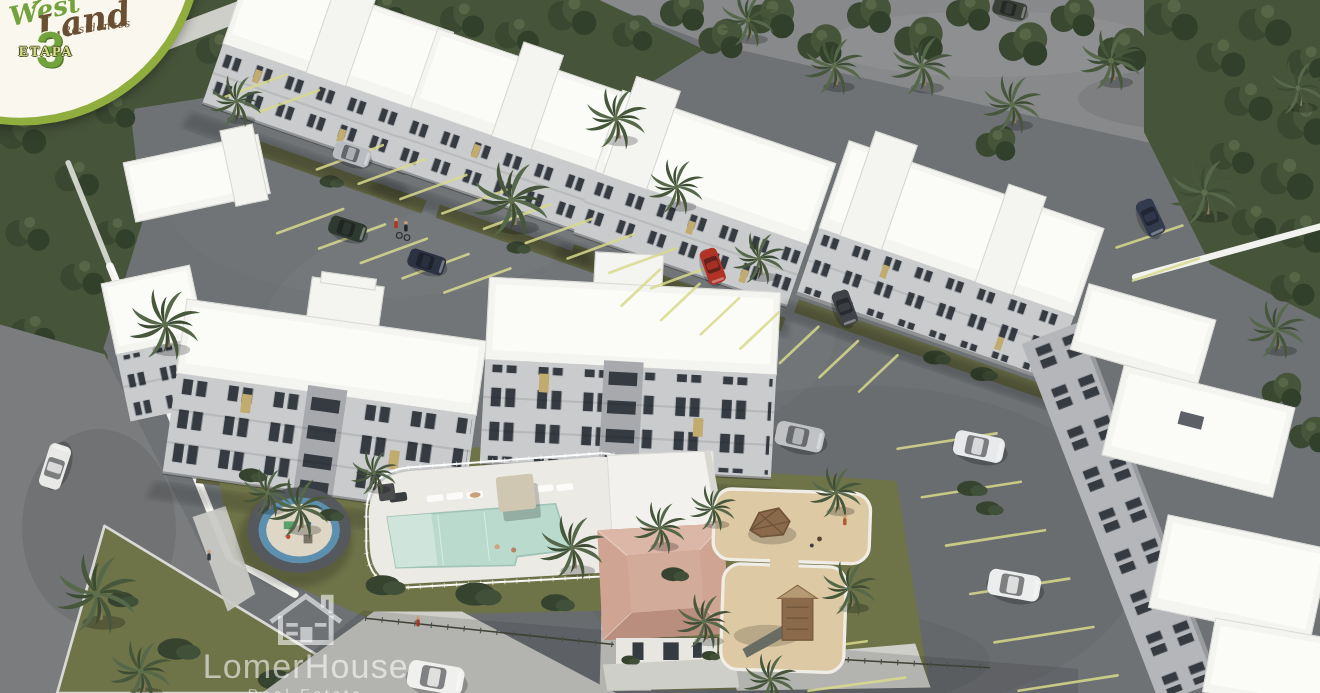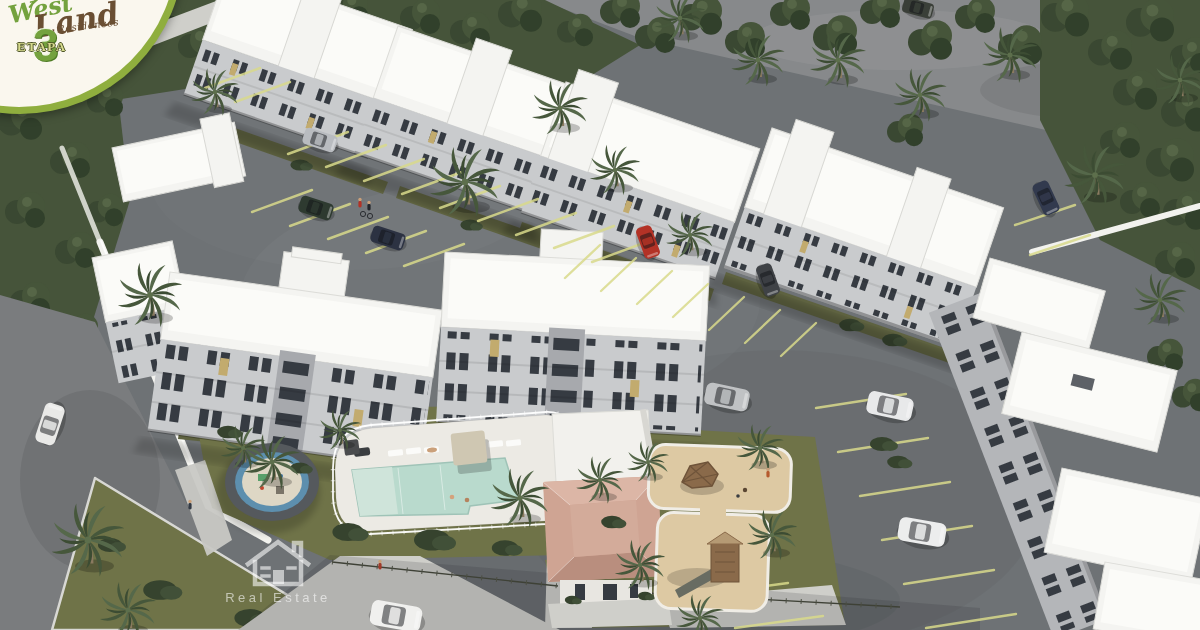--- a/index.html
+++ b/index.html
@@ -554,16 +554,17 @@
   <svg class="wm-house" width="72" height="52" viewBox="0 0 72 52">
     <g fill="none" stroke="currentColor" stroke-width="4.5" stroke-linecap="square" stroke-linejoin="miter">
       <path d="M6,28 L36,6 L66,28"></path>
       <path d="M52,14 V7 H59 V19"></path>
       <path d="M13,26 V48 H59 V26"></path>
       <rect x="31" y="34" width="11" height="14" fill="currentColor" stroke="none"></rect>
       <path d="M20,32 h7 M20,40 h7" stroke-width="3.5"></path>
       <path d="M46,32 h7" stroke-width="3.5"></path>
     </g>
   </svg>
+  <div class="wm-name">LomerHouse</div>
   <div class="wm-tag">Real Estate</div>
 </div>
 
 </div>
 
 </body></html>

